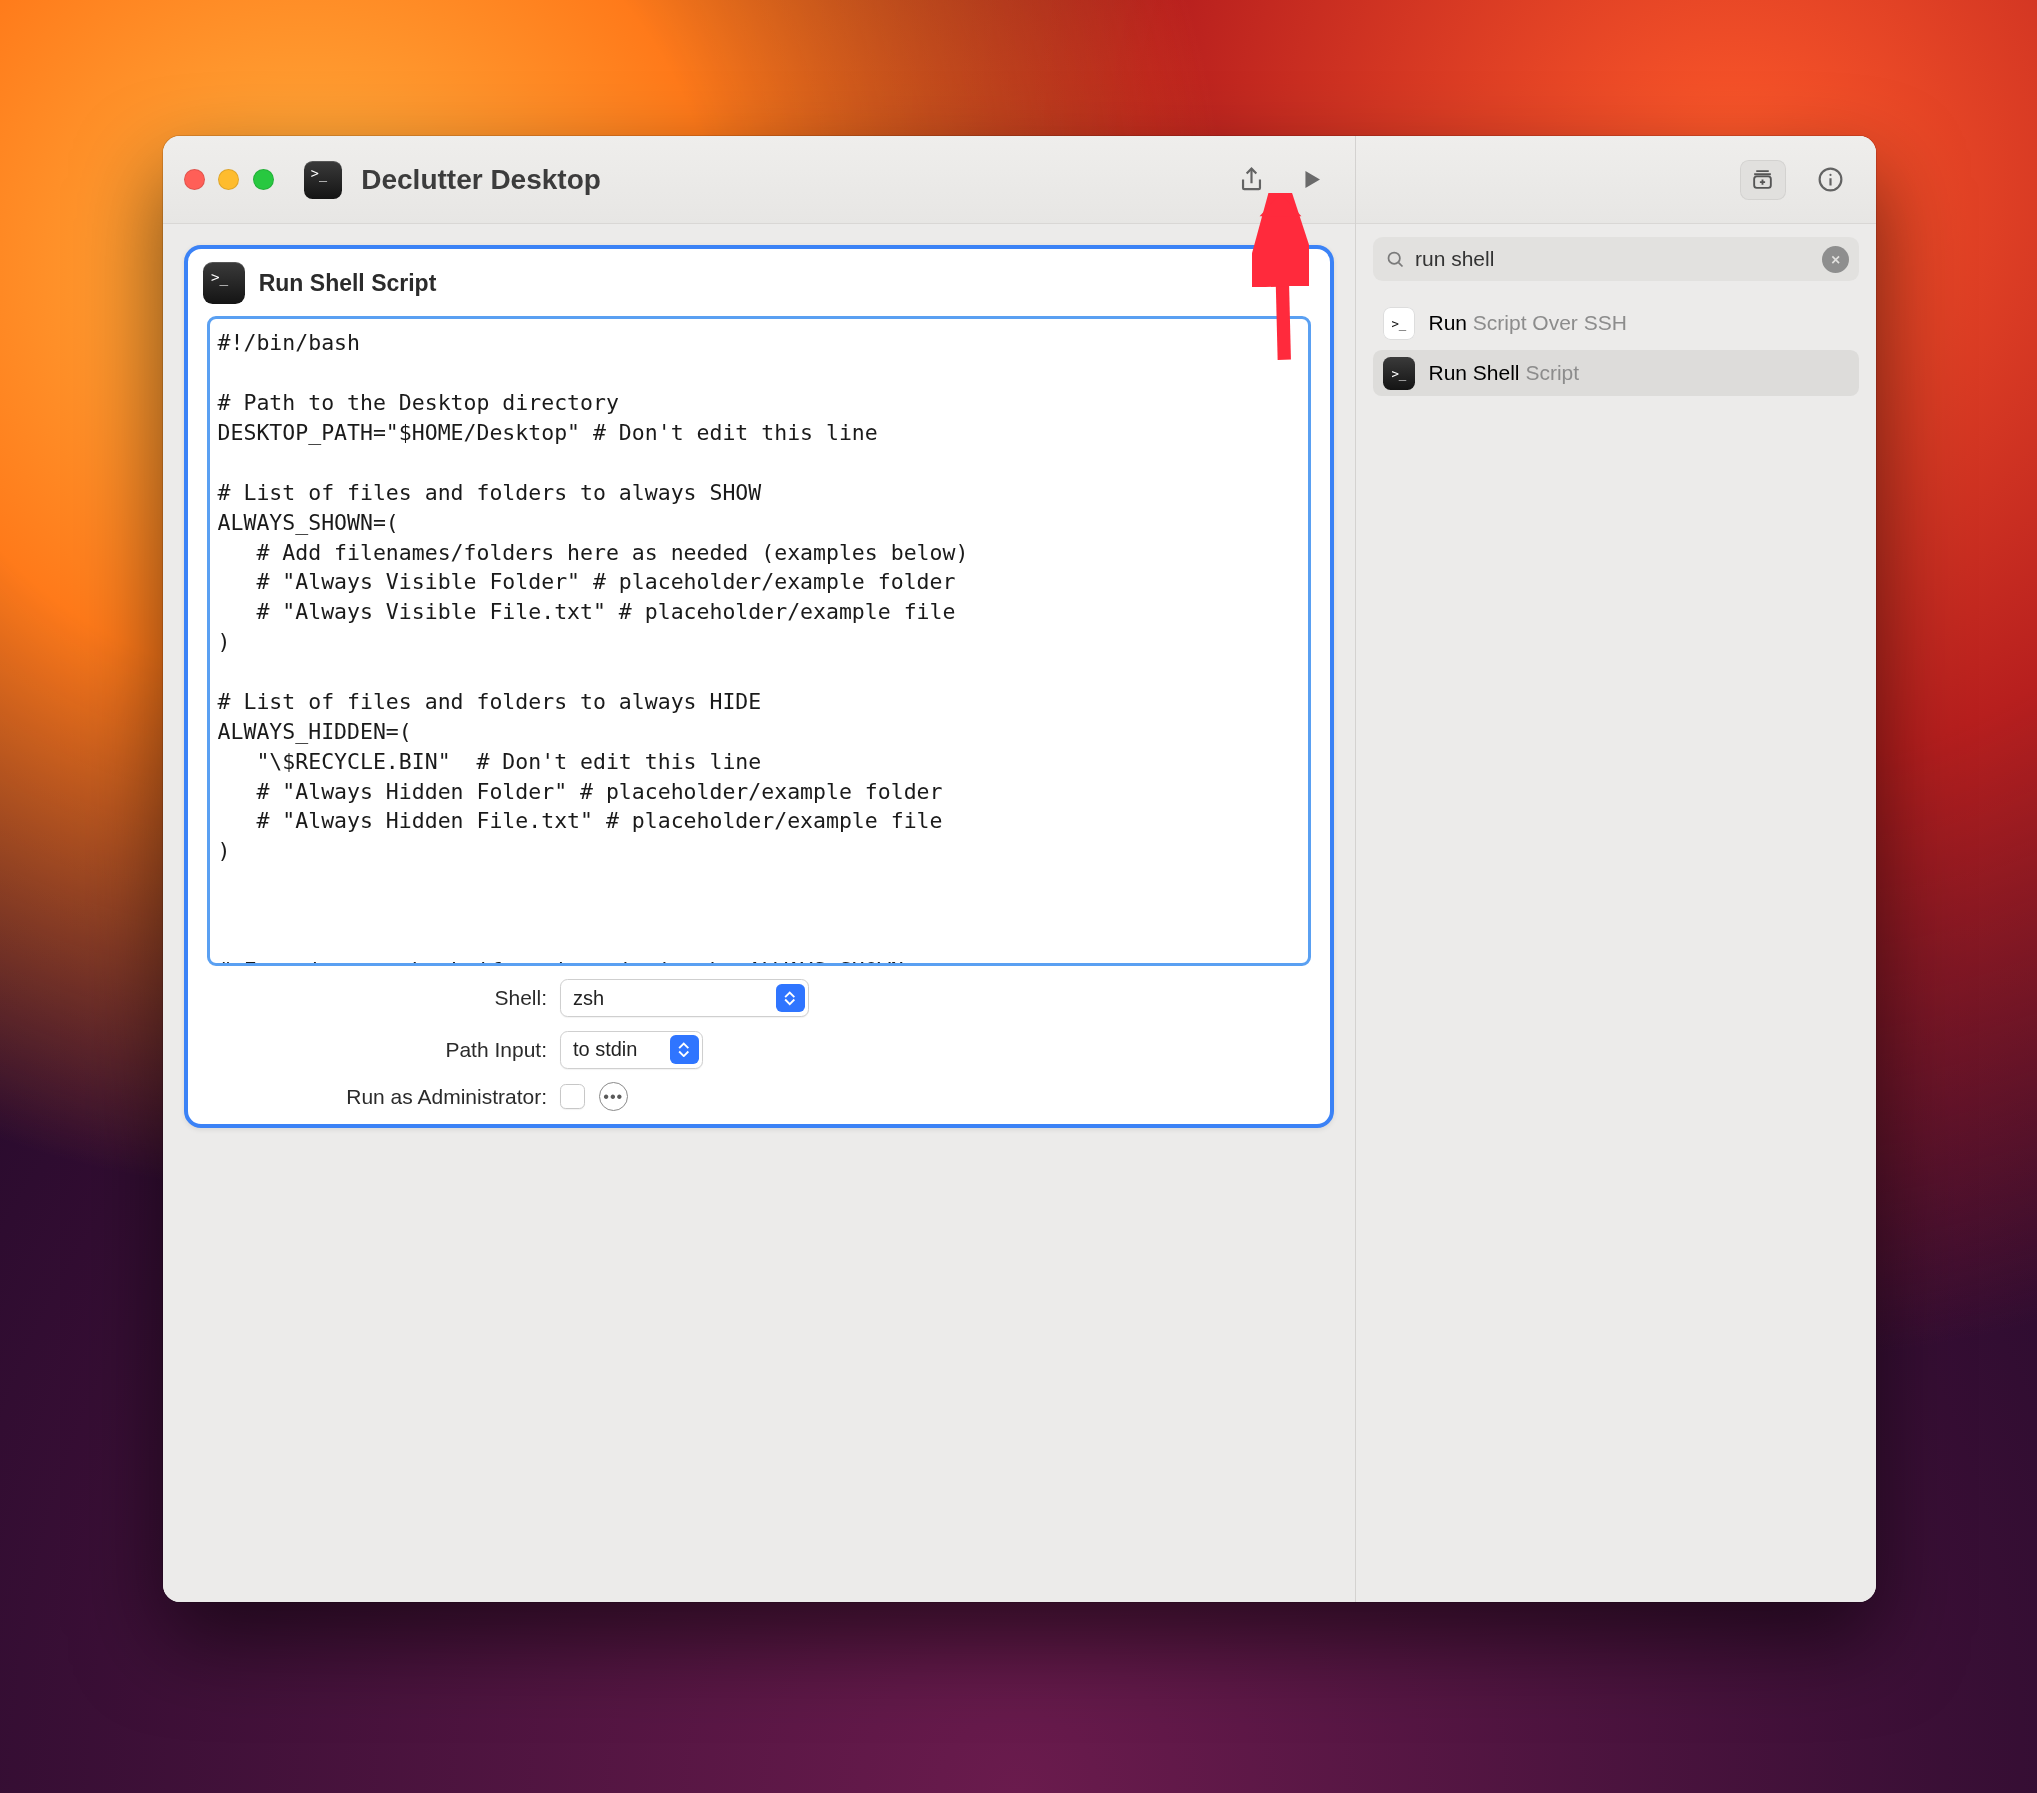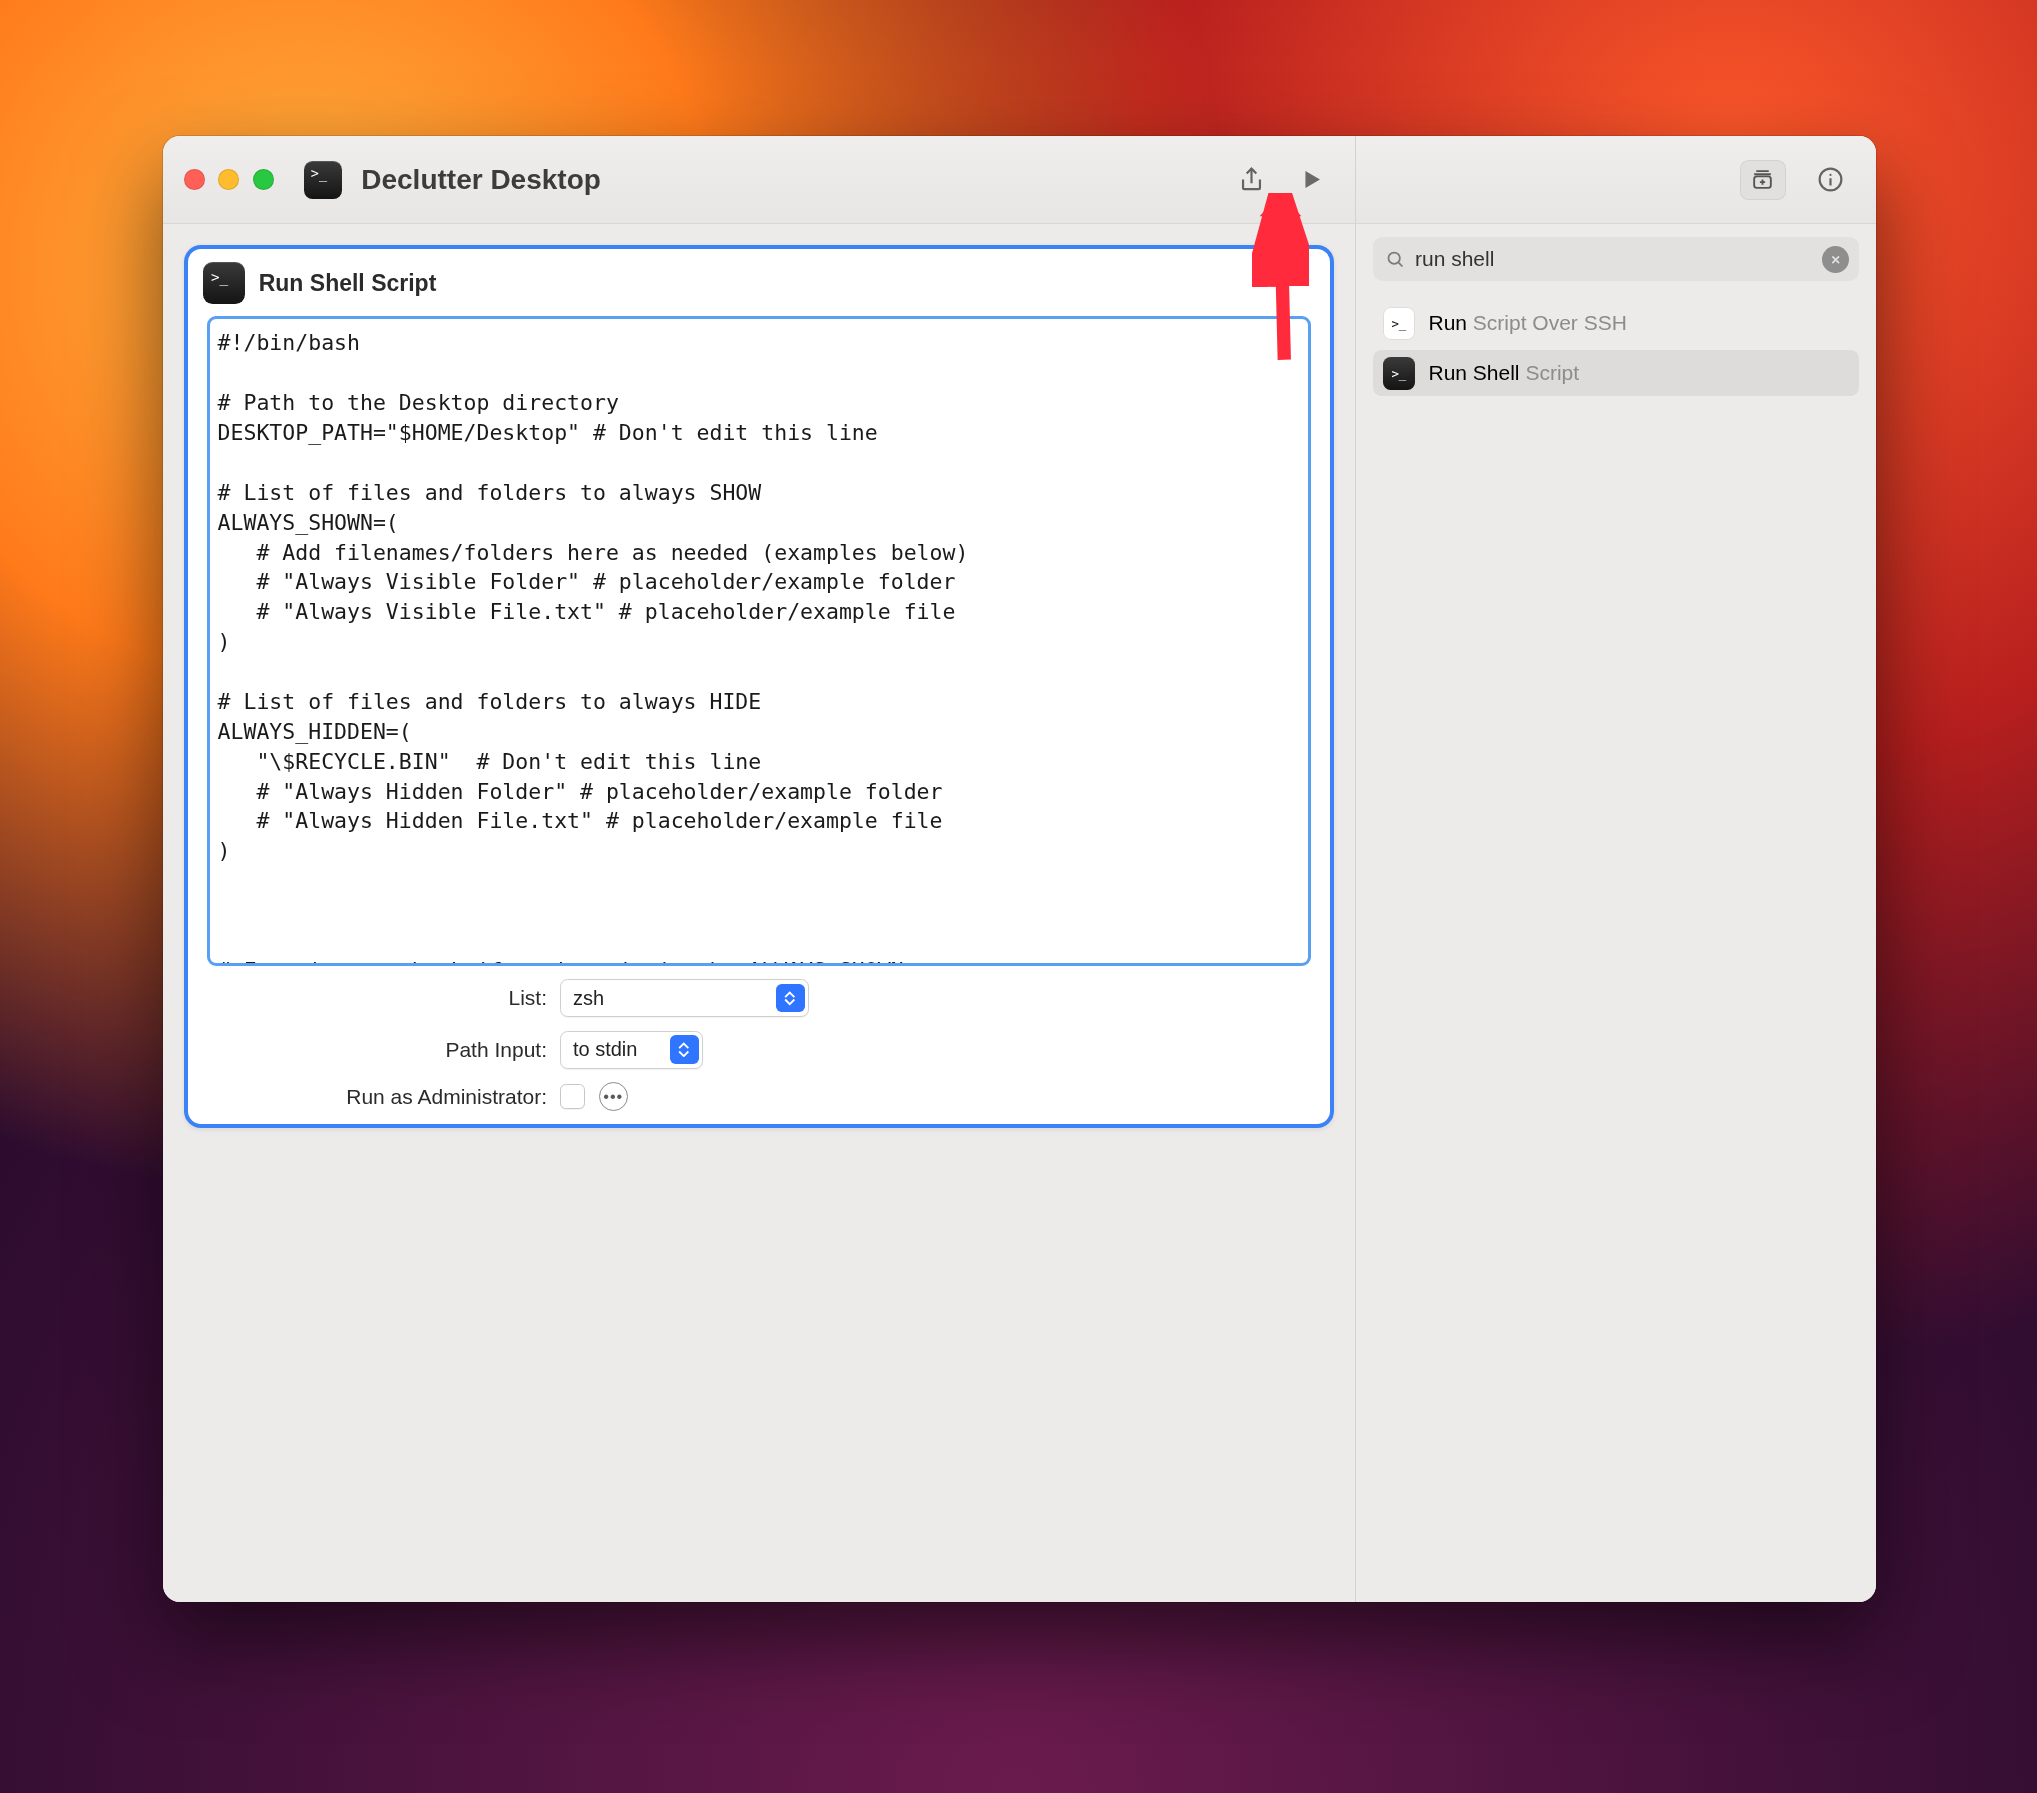--- a/index.html
+++ b/index.html
@@ -283,21 +283,21 @@
 )
 
 
 
 # Function to check if an item is in the ALWAYS_SHOWN array</div>
         </div>
 
         <div class="form-rows">
 
           <div class="form-row">
-            <div class="form-label">List:</div>
+            <div class="form-label">Shell:</div>
             <div class="mac-select" style="width:249px">
               <span>zsh</span>
               <span class="chevrons">
                 <svg viewBox="0 0 10 6">
                     <path d="M1 5l4-4 4 4" stroke="#fff" stroke-width="1.6" fill="none"></path>
                   </svg>
                 <svg viewBox="0 0 10 6">
                     <path d="M1 1l4 4 4-4" stroke="#fff" stroke-width="1.6" fill="none"></path>
                   </svg>
               </span>

